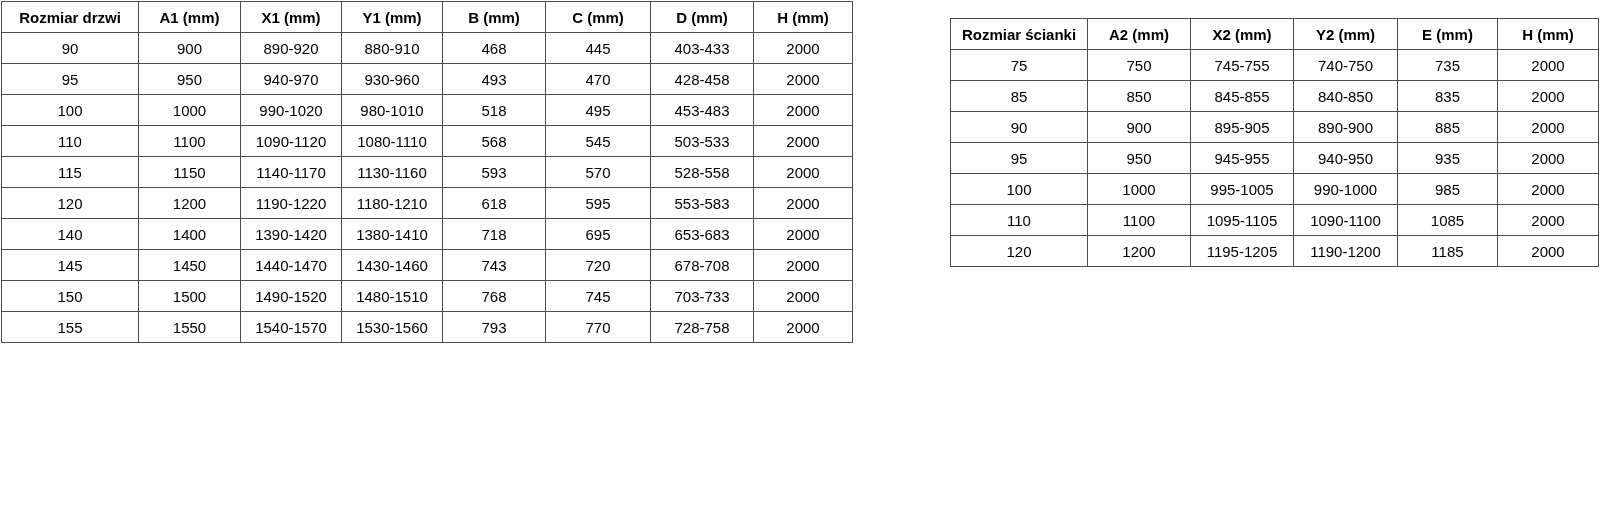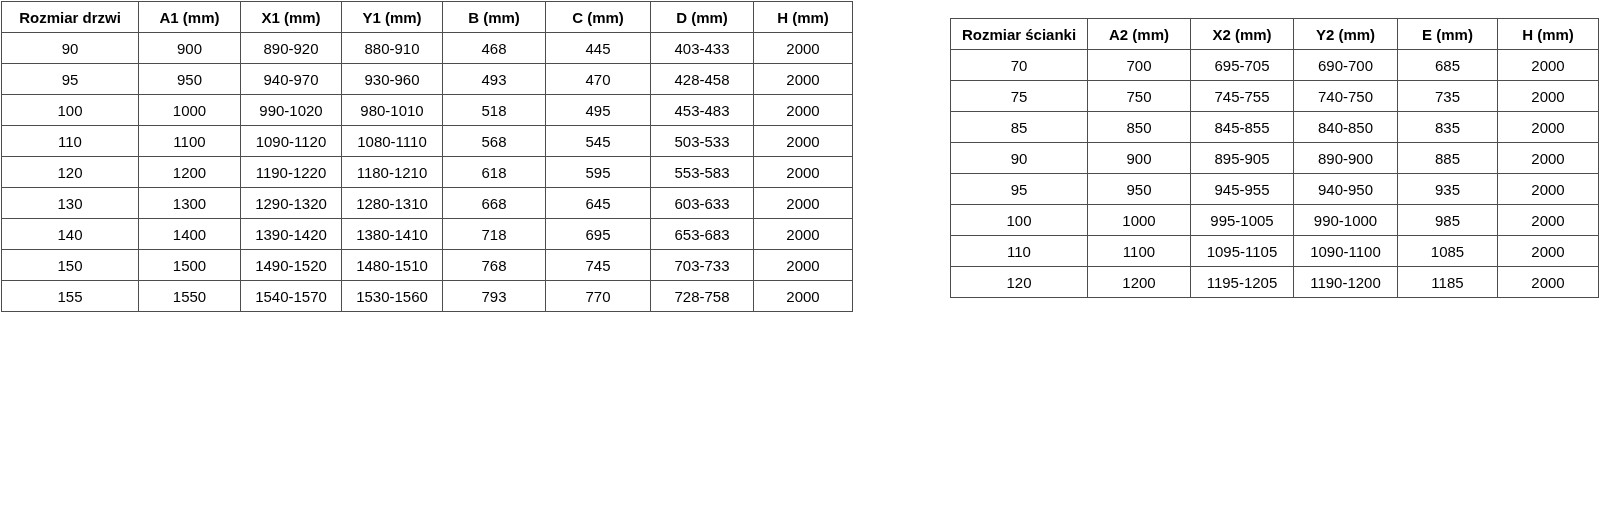--- a/index.html
+++ b/index.html
@@ -110,47 +110,57 @@
           <td>110</td>
           <td>1100</td>
           <td>1090-1120</td>
           <td>1080-1110</td>
           <td>568</td>
           <td>545</td>
           <td>503-533</td>
           <td>2000</td>
         </tr>
         <tr>
+          <td>115</td>
+          <td>1150</td>
+          <td>1140-1170</td>
+          <td>1130-1160</td>
+          <td>593</td>
+          <td>570</td>
+          <td>528-558</td>
+          <td>2000</td>
+        </tr>
+        <tr>
           <td>120</td>
           <td>1200</td>
           <td>1190-1220</td>
           <td>1180-1210</td>
           <td>618</td>
           <td>595</td>
           <td>553-583</td>
           <td>2000</td>
         </tr>
         <tr>
-          <td>130</td>
-          <td>1300</td>
-          <td>1290-1320</td>
-          <td>1280-1310</td>
-          <td>668</td>
-          <td>645</td>
-          <td>603-633</td>
-          <td>2000</td>
-        </tr>
-        <tr>
           <td>140</td>
           <td>1400</td>
           <td>1390-1420</td>
           <td>1380-1410</td>
           <td>718</td>
           <td>695</td>
           <td>653-683</td>
+          <td>2000</td>
+        </tr>
+        <tr>
+          <td>145</td>
+          <td>1450</td>
+          <td>1440-1470</td>
+          <td>1430-1460</td>
+          <td>743</td>
+          <td>720</td>
+          <td>678-708</td>
           <td>2000</td>
         </tr>
         <tr>
           <td>150</td>
           <td>1500</td>
           <td>1490-1520</td>
           <td>1480-1510</td>
           <td>768</td>
           <td>745</td>
           <td>703-733</td>
@@ -183,28 +193,20 @@
           <th>Rozmiar ścianki</th>
           <th>A2 (mm)</th>
           <th>X2 (mm)</th>
           <th>Y2 (mm)</th>
           <th>E (mm)</th>
           <th>H (mm)</th>
         </tr>
       </thead>
       <tbody>
         <tr>
-          <td>70</td>
-          <td>700</td>
-          <td>695-705</td>
-          <td>690-700</td>
-          <td>685</td>
-          <td>2000</td>
-        </tr>
-        <tr>
           <td>75</td>
           <td>750</td>
           <td>745-755</td>
           <td>740-750</td>
           <td>735</td>
           <td>2000</td>
         </tr>
         <tr>
           <td>85</td>
           <td>850</td>

